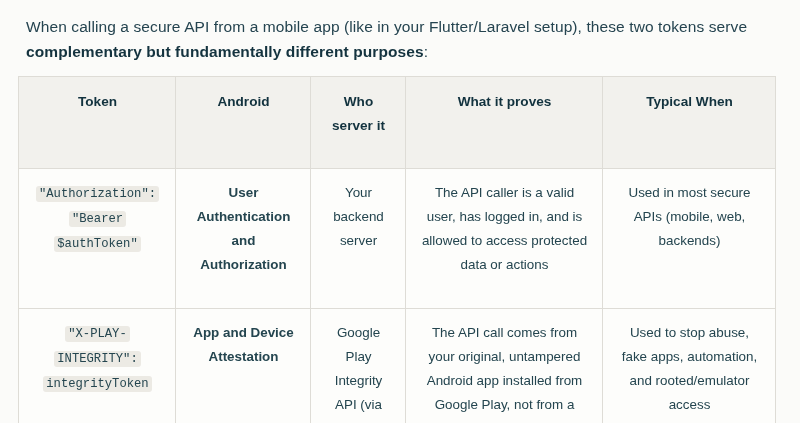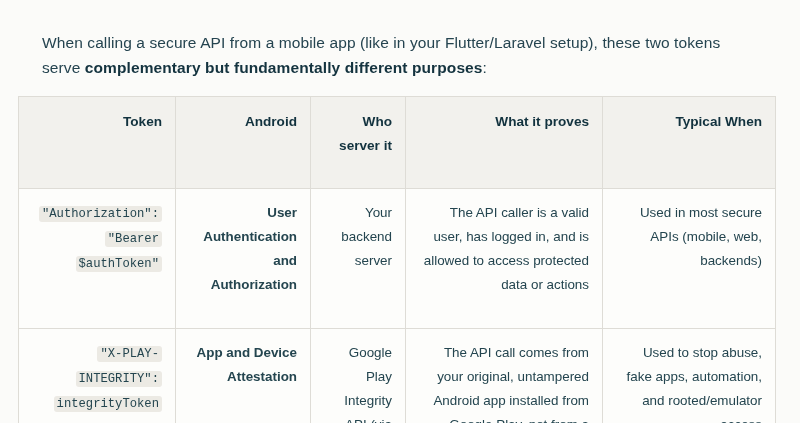--- a/index.html
+++ b/index.html
@@ -16,21 +16,21 @@
     -webkit-font-smoothing: antialiased;
   }
   .page {
     width: 800px;
     height: 423px;
     box-sizing: border-box;
     padding: 0;
     position: relative;
   }
   .intro {
-    margin: 16px;
+    margin: 0;
     padding: 14px 26px 0 26px;
     font-size: 15.5px;
     line-height: 25px;
     color: #254450;
     letter-spacing: 0.1px;
   }
   .intro strong {
     font-weight: 700;
     color: #14333f;
   }
@@ -40,21 +40,21 @@
   }
   table.cmp {
     border-collapse: collapse;
     width: 757px;
     table-layout: fixed;
     background: #fdfdfb;
   }
   table.cmp th, table.cmp td {
     border: 1px solid #dedcd6;
     vertical-align: top;
-    text-align: right;
+    text-align: center;
     padding: 12px 13px 12px 14px;
     font-size: 13.4px;
     line-height: 24px;
     color: #24454f;
   }
   table.cmp thead th {
     background: #f2f1ed;
     font-weight: 700;
     color: #12323e;
     font-size: 13.6px;

